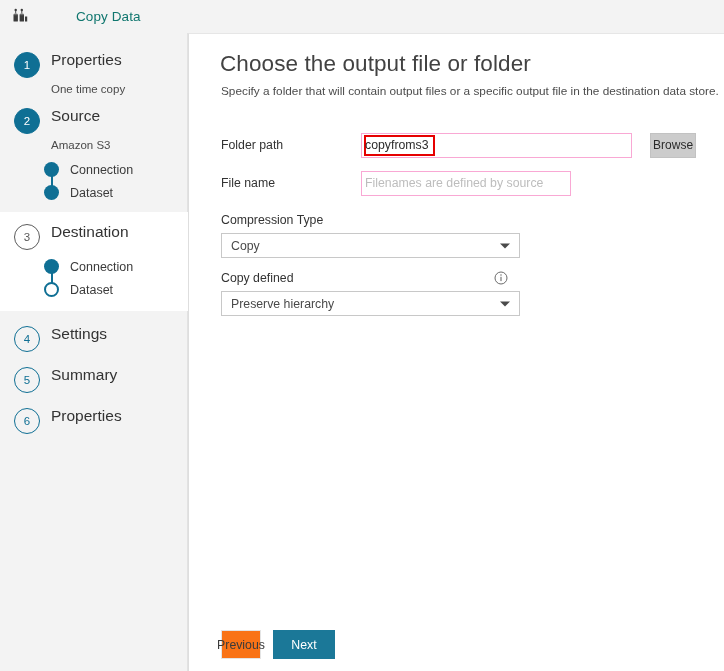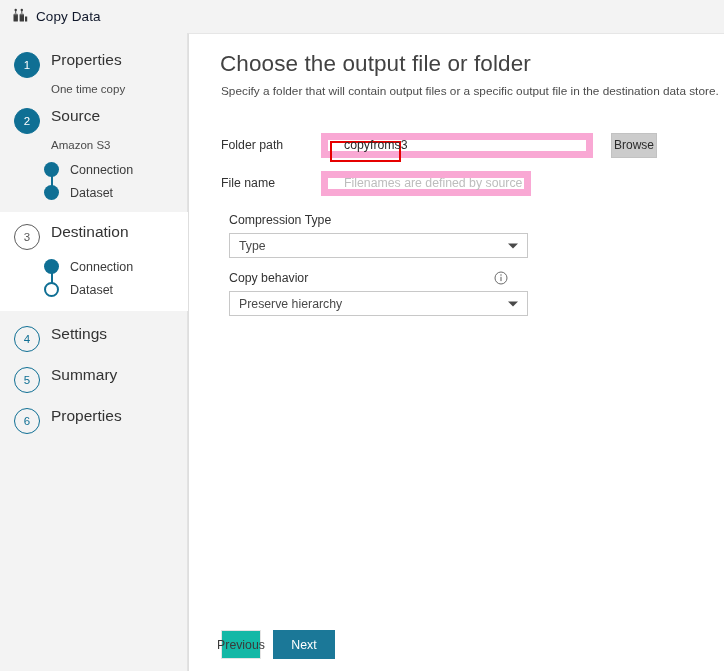--- a/index.html
+++ b/index.html
@@ -24,22 +24,23 @@
     display: flex; align-items: center;
     padding-left: 11px;
   }
   .title-icon {
     width: 18px; height: 18px;
     margin-right: 7px;
     display: block;
   }
   .title-text {
     font-size: 13.5px;
-    color: #0f172a;
+    color: #0f766e;
     letter-spacing: .1px;
+    margin-left: 40px;
   }
 
   
   .sidebar {
     position: absolute; left: 0; top: 33px;
     width: 188px; height: 638px;
     background: #f3f3f3;
   }
   .side-sep {
     position: absolute; right: 0; top: 0;
@@ -156,26 +157,27 @@
 
   .lbl {
     font-size: 12.3px;
     color: #333333;
   }
   .row-inline { display: flex; align-items: center; height: 36px; }
   .row-inline .lbl { width: 100px; flex: 0 0 auto; }
 
   .txtbox {
     height: 25px;
-    border: 7px solid #f9a8d4;
+    border: 1px solid #f9a8d4;
     background: #ffffff;
     display: flex; align-items: center;
-    padding-left: 16px;
+    padding-left: 3px;
     font-size: 12.3px;
     color: #2b2b2b;
+    margin-left: 40px;
   }
   .txtbox.folder { width: 272px; position: relative; }
   .txtbox.fname  { width: 210px; }
   .placeholder { color: #bdbdbd; }
 
   .redbox {
     position: absolute;
     left: 2px; top: 1px;
     width: 71px; height: 21px;
     border: 2px solid #e60000;
@@ -187,21 +189,21 @@
     margin-left: 18px;
     width: 46px; height: 25px;
     background: #cccccc;
     border: 1px solid #c2c2c2;
     display: flex; align-items: center; justify-content: center;
     font-size: 12px;
     color: #2b2b2b;
     cursor: default;
   }
 
-  .field-block { margin-top: 12px; margin-left: 8px; }
+  .field-block { margin-top: 12px; }
   .field-block .lbl { display: block; margin-bottom: 6px; }
   .select {
     position: relative;
     width: 299px; height: 25px;
     border: 1px solid #c8c8c8;
     background: #ffffff;
     display: flex; align-items: center;
     padding-left: 9px;
     font-size: 12.3px;
     color: #4a4a4a;
@@ -229,21 +231,21 @@
     display: flex; align-items: center;
   }
   .btn {
     height: 29px;
     display: flex; align-items: center; justify-content: center;
     font-size: 12.3px;
     cursor: default;
   }
   .btn-prev {
     width: 40px;
-    background: #14b8a6;
+    background: #f97316;
     border: 1px solid #e4e4e4;
     color: #3a3a3a;
   }
   .btn-next {
     width: 62px;
     margin-left: 12px;
     background: #1b7898;
     color: #ffffff;
     border: 1px solid #1b7898;
   }
@@ -383,28 +385,28 @@
       <div class="row row-inline" style="margin-top:2px;">
         <span class="lbl">File name</span>
         <div class="txtbox fname">
           <span class="placeholder">Filenames are defined by source</span>
         </div>
       </div>
 
       <div class="row field-block">
         <span class="lbl">Compression Type</span>
         <div class="select">
-          <span>Type</span>
+          <span>Copy</span>
           <span class="caret"></span>
         </div>
       </div>
 
       <div class="row field-block" style="margin-top:13px;">
         <span class="lbl lbl-with-info">
-          <span>Copy behavior</span>
+          <span>Copy defined</span>
           <svg class="info-icon" viewBox="0 0 14 14">
             <circle cx="7" cy="7" r="6" fill="none" stroke="#6b6b6b" stroke-width="1"></circle>
             <circle cx="7" cy="4.1" r="0.75" fill="#6b6b6b"></circle>
             <rect x="6.45" y="5.8" width="1.1" height="4.3" fill="#6b6b6b"></rect>
           </svg>
         </span>
         <div class="select">
           <span>Preserve hierarchy</span>
           <span class="caret"></span>
         </div>

